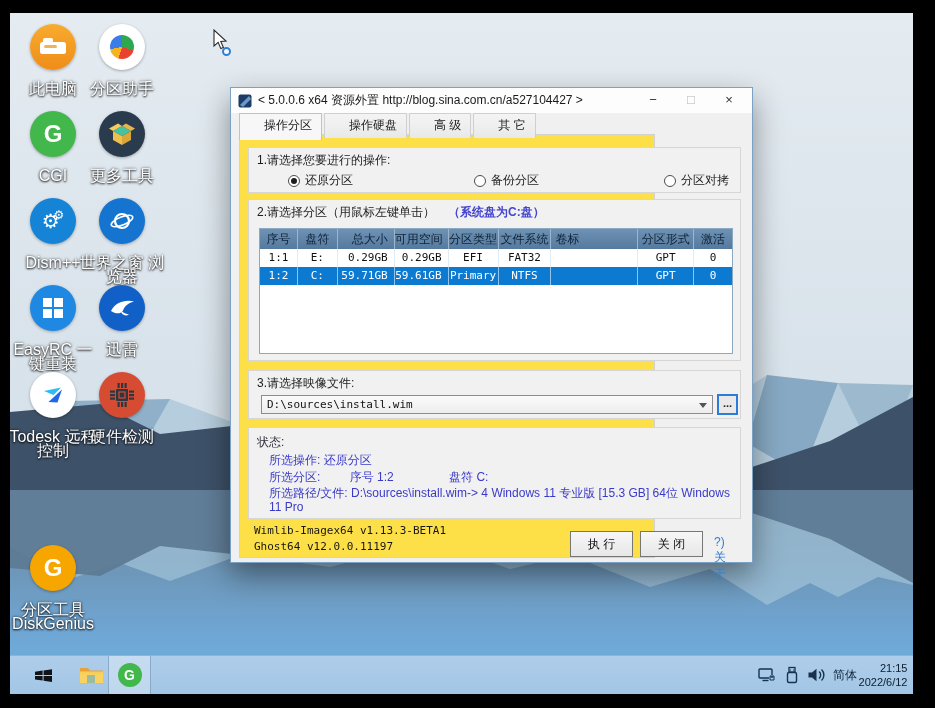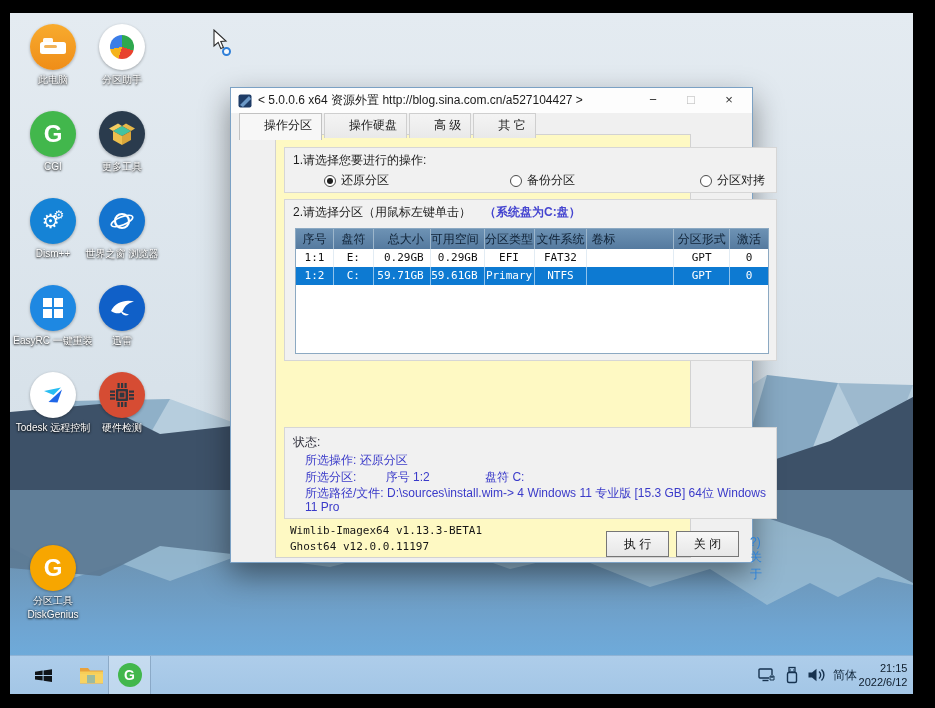--- a/index.html
+++ b/index.html
@@ -27,21 +27,21 @@
   .refl-light { left:0; top:477px; width:903px; height:204px; background:#9fc0d6; opacity:.75;
     clip-path:polygon(0 0,903px 0,903px 95px,868px 87px,828px 107px,800px 93px,757px 115px,700px 79px,640px 97px,560px 65px,500px 79px,420px 51px,320px 77px,230px 65px,160px 91px,110px 73px,60px 89px,0 57px); }
   .refl-dark { left:0; top:477px; width:903px; height:204px; background:#5c7a94; opacity:.92;
     clip-path:polygon(0 0,903px 0,903px 93px,820px 49px,700px 9px,560px 31px,400px 53px,240px 66px,150px 56px,90px 86px,0 78px); }
 
   
   .dicon-wrap { position:absolute; width:88px; text-align:center; cursor:default; }
   .dicon { width:46px; height:46px; border-radius:50%; margin:0 auto;
     display:flex; align-items:center; justify-content:center;
     box-shadow:0 1px 3px rgba(0,0,0,.3); }
-  .dlabel { margin-top:3px; font-size:10px; line-height:14px; color:#fff;
+  .dlabel { margin-top:12px; font-size:16px; line-height:14px; color:#fff;
     text-shadow:0 1px 2px rgba(0,0,0,.85),0 0 3px rgba(0,0,0,.7); }
   .glyph-g { color:#fff; font-weight:bold; font-size:24px; line-height:1; }
   .pa-pie { width:24px; height:24px; border-radius:50%;
     background:conic-gradient(#2ea84e 0 30%,#e8432e 30% 55%,#f5b31c 55% 72%,#3b7de8 72% 100%); }
   .gear-big { color:#fff; font-size:20px; line-height:1; }
   .gear-small { color:#fff; font-size:12px; line-height:1; margin-left:-6px; margin-top:-12px; }
   .winflag { display:grid; grid-template-columns:9px 9px; grid-template-rows:9px 9px; gap:2px; }
   .winflag div { background:#fff; }
 
   
@@ -61,21 +61,21 @@
   .win-controls { position:absolute; right:4px; top:0; height:25px; display:flex; }
   .win-btn { width:38px; height:25px; text-align:center; line-height:24px; font-size:13px; color:#333; }
   .win-btn.disabled { color:#b5b5b5; }
 
   .tabs { position:absolute; left:8px; top:25px; display:flex; z-index:3; }
   .tab { font-size:12px; padding:3px 9px 4px 24px; border:1px solid #cfcfcf; border-bottom:none;
     background:linear-gradient(#f4f4f4,#e9e9e9); margin-right:2px; color:#222; }
   .tab.active { background:#f7f7f7; padding-bottom:6px; margin-bottom:-2px; border-color:#c2c2c2; }
 
   .tabpage { position:absolute; left:8px; top:46px; width:416px; height:424px;
-    border:1px solid #d2d2d2; background:#fef9c3;margin-left:36px; }
+    border:1px solid #d2d2d2; background:#fde047; }
   .gbox { position:absolute; border:1px solid #d6d6d6; background:#f1f1f1; }
   .sec-title { position:absolute; left:8px; top:4px; font-size:12px; color:#1c1c1c; white-space:nowrap; }
   .hint-blue { position:absolute; left:199px; top:4px; font-size:12px; color:#4545d0; white-space:nowrap;font-weight:bold; }
 
   .radio-row { position:absolute; left:0; top:24px; width:100%; height:18px; font-size:12px; color:#1c1c1c; }
   .radio-opt { position:absolute; display:flex; align-items:center; white-space:nowrap; }
   .radio { width:12px; height:12px; border:1px solid #4c4c4c; border-radius:50%; background:#fff; margin-right:5px; flex:0 0 auto; }
   .radio.checked { display:flex; align-items:center; justify-content:center; }
   .radio.checked::after { content:""; width:6px; height:6px; border-radius:50%; background:#1d1d1d; }
 
@@ -393,20 +393,28 @@
             <div class="td c3">59.61GB</div>
             <div class="td c4">Primary</div>
             <div class="td c5">NTFS</div>
             <div class="td c6"></div>
             <div class="td c7">GPT</div>
             <div class="td c8">0</div>
           </div>
         </div>
       </div>
 
+      <div class="gbox" style="left:8px;top:235px;width:493px;height:49px">
+        <div class="sec-title">3.请选择映像文件:</div>
+        <div class="combo">
+          <span>D:\sources\install.wim</span>
+          <span class="combo-arrow"></span>
+        </div>
+        <div class="browse-btn">...</div>
+      </div>
 
       <div class="gbox" style="left:8px;top:292px;width:493px;height:92px">
         <div class="status-label">状态:</div>
         <div class="st-line" style="top:24px">所选操作: 还原分区</div>
         <div class="st-line" style="top:41px">
           <span>所选分区:</span>
           <span class="st-gap1">序号 1:2</span>
           <span class="st-gap2">盘符 C:</span>
         </div>
         <div class="st-path">所选路径/文件: D:\sources\install.wim-&gt; 4 Windows 11 专业版 [15.3 GB] 64位 Windows 11 Pro</div>

